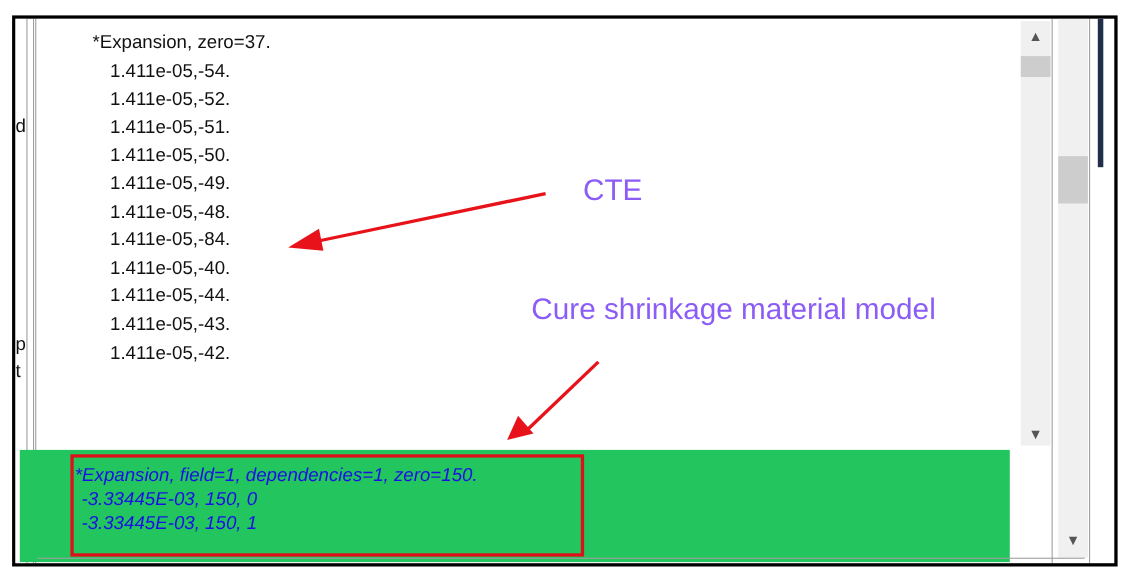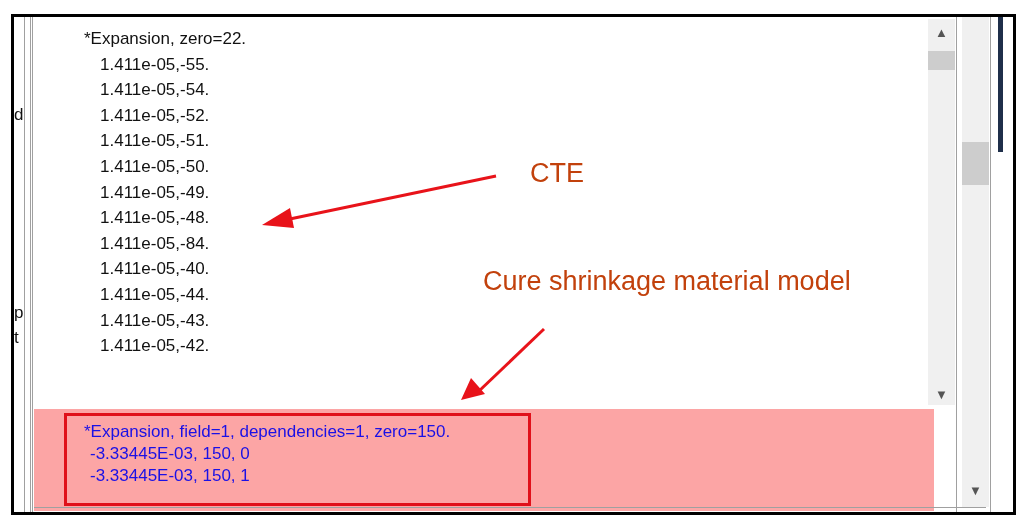--- a/index.html
+++ b/index.html
@@ -25,47 +25,46 @@
     .editor-lines { position: absolute; left: 50px; top: 9px; }
     .line { font-size: 17px; line-height: 25.6px; color: #111; white-space: pre; }
     .line.head { margin-left: 0; }
     .line.val { margin-left: 16px; }
     .vscroll {
       position: absolute; width: 27px; background: #f0f0f0;
     }
     .thumb { position: absolute; left: 0; width: 27px; background: #cdcdcd; }
     .chev { position: absolute; left: 0; width: 27px; text-align: center; color: #555; font-size: 13px; }
     .bottom-pane {
-      position: absolute; left: 20px; top: 392px; width: 900px; height: 102px; background: #fca5a5;
+      position: absolute; left: 4px; top: 392px; width: 900px; height: 102px; background: #22c55e; font-style: italic;
     }
     .blue { color: #1a10e6; font-size: 17px; line-height: 22px; white-space: pre; }
     .redbox {
       position: absolute; left: 50px; top: 399px; width: 466px; height: 92px;
       border: 3px solid #e0101a; box-sizing: border-box;
     }
-    .annot { position: absolute; color: #c2410c; font-size: 27px; white-space: nowrap; }
+    .annot { position: absolute; color: #8b5cf6; font-size: 27px; white-space: nowrap; }
     svg.arrows { position: absolute; left: 0; top: 0; }
   </style>
 </head>
 <body>
 
 <div class="frame">
   <div class="leftstrip">
     <span class="cut" style="top:88px">d</span>
     <span class="cut" style="top:286px">p</span>
     <span class="cut" style="top:311px">t</span>
   </div>
   <div class="vline" style="left:10px"></div>
   <div class="vline" style="left:16px"></div>
   <div class="vline" style="left:18px"></div>
 
   <div class="editor">
     <div class="editor-lines">
-      <div class="line head">*Expansion, zero=22.</div>
-      <div class="line val">1.411e-05,-55.</div>
+      <div class="line head">*Expansion, zero=37.</div>
       <div class="line val">1.411e-05,-54.</div>
       <div class="line val">1.411e-05,-52.</div>
       <div class="line val">1.411e-05,-51.</div>
       <div class="line val">1.411e-05,-50.</div>
       <div class="line val">1.411e-05,-49.</div>
       <div class="line val">1.411e-05,-48.</div>
       <div class="line val">1.411e-05,-84.</div>
       <div class="line val">1.411e-05,-40.</div>
       <div class="line val">1.411e-05,-44.</div>
       <div class="line val">1.411e-05,-43.</div>

